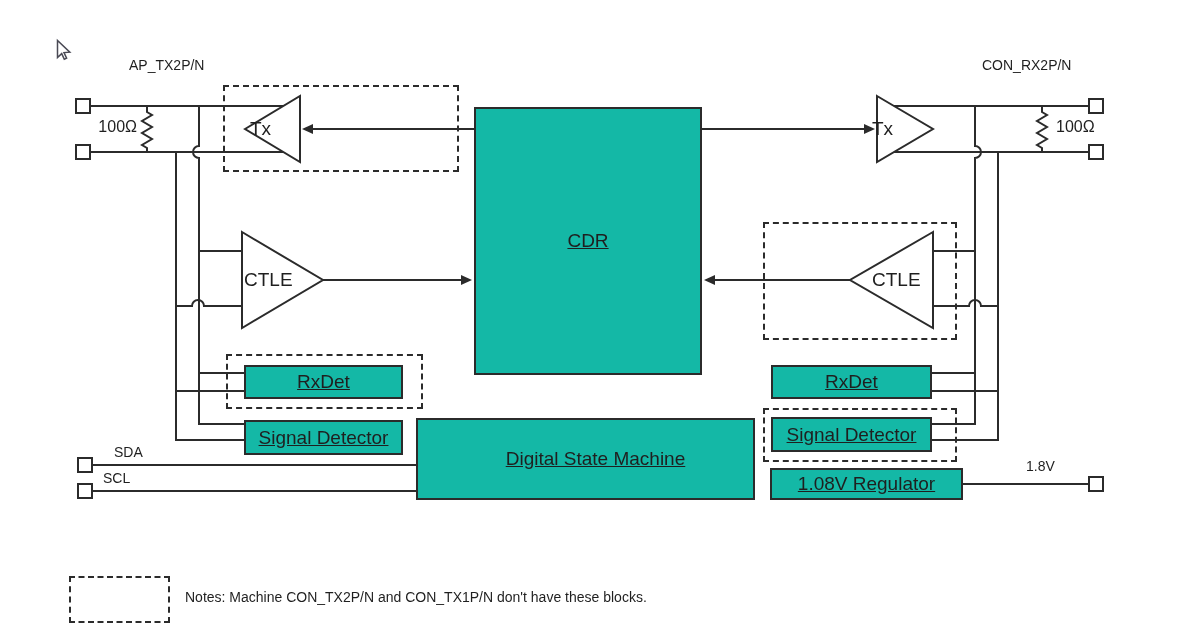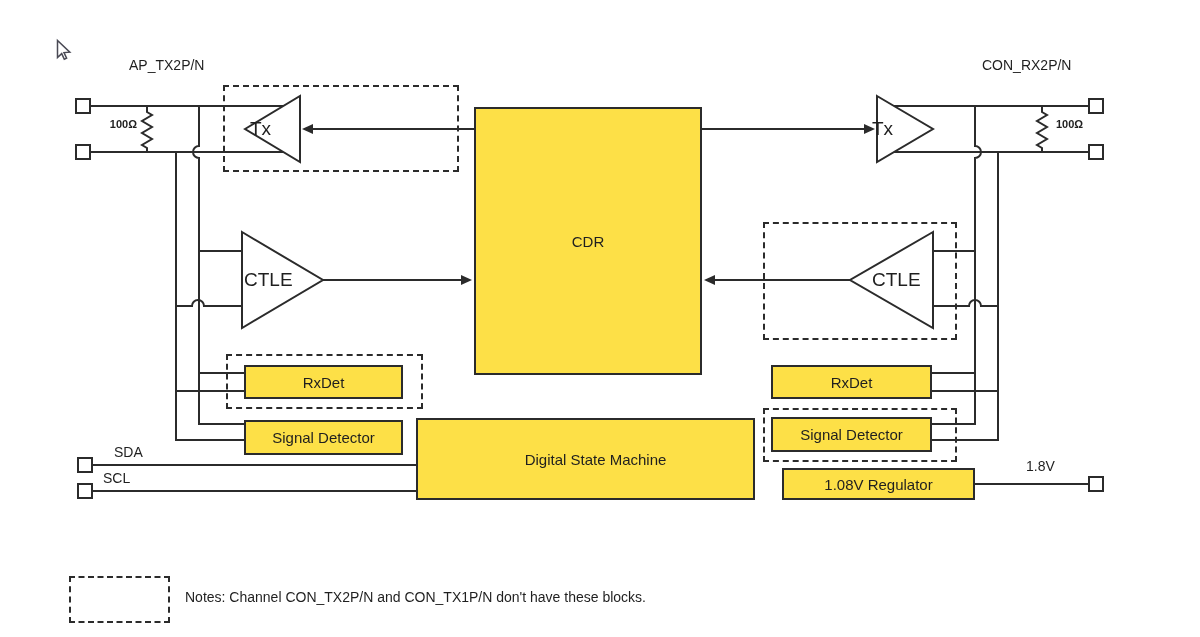--- a/index.html
+++ b/index.html
@@ -4,27 +4,27 @@
 <style>
   :root { --line:#2b2b2b; --text:#1f1f1f; --bg:#ffffff; }
   html,body { margin:0; padding:0; background:var(--bg); }
   #canvas { position:relative; width:1200px; height:637px; background:var(--bg);
             font-family:"Liberation Sans", sans-serif; overflow:hidden; }
   #schem { position:absolute; left:0; top:0; z-index:1; }
   .w   { stroke:var(--line); stroke-width:2; fill:none; }
   .tri { stroke:var(--line); stroke-width:2; fill:#fff; stroke-linejoin:miter; }
   .pad { stroke:var(--line); stroke-width:2; fill:#fff; }
   .ah  { fill:var(--line); stroke:none; }
-  .box { position:absolute; box-sizing:border-box; border:2px solid var(--line); background:#fde047;
+  .box { position:absolute; box-sizing:border-box; border:2px solid var(--line); background:#14b8a6;
          display:flex; align-items:center; justify-content:center; color:var(--text);
-         font-size:15px; z-index:3; white-space:nowrap; }
+         font-size:19px; z-index:3; white-space:nowrap;text-decoration:underline; }
   .dashed { position:absolute; box-sizing:border-box; border:2px dashed var(--line);
             background:transparent; z-index:2; }
   .lbl { position:absolute; color:var(--text); font-size:14px; white-space:nowrap; z-index:4; }
-  .lbl.small { font-size:11px;font-weight:bold; }
+  .lbl.small { font-size:16px; }
   .tri-lbl { position:absolute; color:var(--text); font-size:19px; text-align:left; z-index:4; }
 </style>
 </head>
 <body>
 
 <div id="canvas">
 
   <svg id="schem" width="1200" height="637" viewBox="0 0 1200 637">
 
     <path class="w" d="M90,106 H284"></path>
@@ -94,33 +94,33 @@
   </div>
   <div class="box" style="left:771px; top:365px; width:161px; height:34px;">
     <span>RxDet</span>
   </div>
   <div class="box" style="left:771px; top:417px; width:161px; height:35px;">
     <span>Signal Detector</span>
   </div>
   <div class="box" style="left:416px; top:418px; width:339px; height:82px;padding-left:20px;">
     <span>Digital State Machine</span>
   </div>
-  <div class="box" style="left:770px; top:468px; width:193px; height:32px;margin-left:12px;">
+  <div class="box" style="left:770px; top:468px; width:193px; height:32px;">
     <span>1.08V Regulator</span>
   </div>
 
   <div class="tri-lbl" style="left:250px; top:118px; width:42px;">Tx</div>
   <div class="tri-lbl" style="left:872px; top:118px; width:40px;">Tx</div>
   <div class="tri-lbl" style="left:244px; top:269px; width:58px;">CTLE</div>
   <div class="tri-lbl" style="left:872px; top:269px; width:58px;">CTLE</div>
 
   <div class="lbl" style="left:129px; top:57px;">AP_TX2P/N</div>
   <div class="lbl" style="left:942px; top:57px;margin-left:40px;">CON_RX2P/N</div>
   <div class="lbl small" style="left:93px; top:118px; width:44px; text-align:right;">100Ω</div>
   <div class="lbl small" style="left:1056px; top:118px; width:44px;">100Ω</div>
   <div class="lbl" style="left:114px; top:444px;">SDA</div>
   <div class="lbl" style="left:103px; top:470px;">SCL</div>
   <div class="lbl" style="left:1026px; top:458px; width:46px; ">1.8V</div>
 
   <div class="dashed" style="left:69px; top:576px; width:101px; height:47px;"></div>
-  <div class="lbl" style="left:185px; top:589px;">Notes: Channel CON_TX2P/N and CON_TX1P/N don't have these blocks.</div>
+  <div class="lbl" style="left:185px; top:589px;">Notes: Machine CON_TX2P/N and CON_TX1P/N don't have these blocks.</div>
 
 </div>
 
 </body></html>

